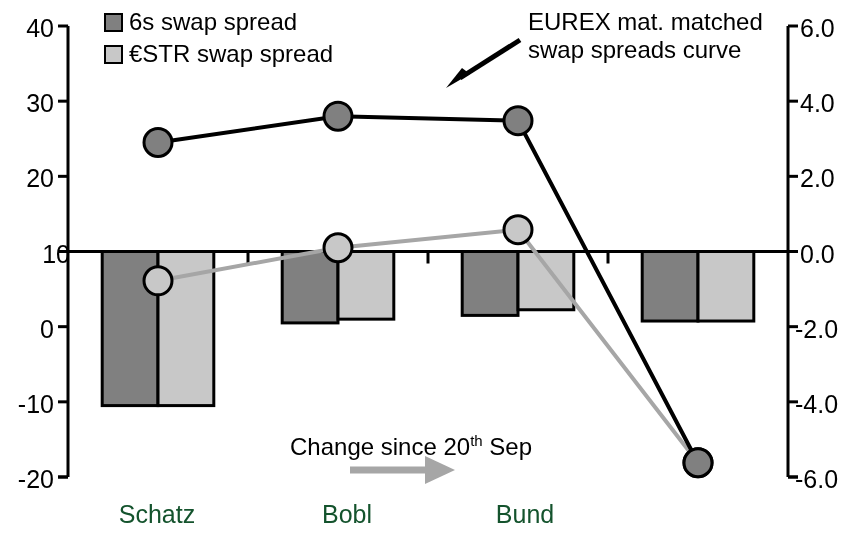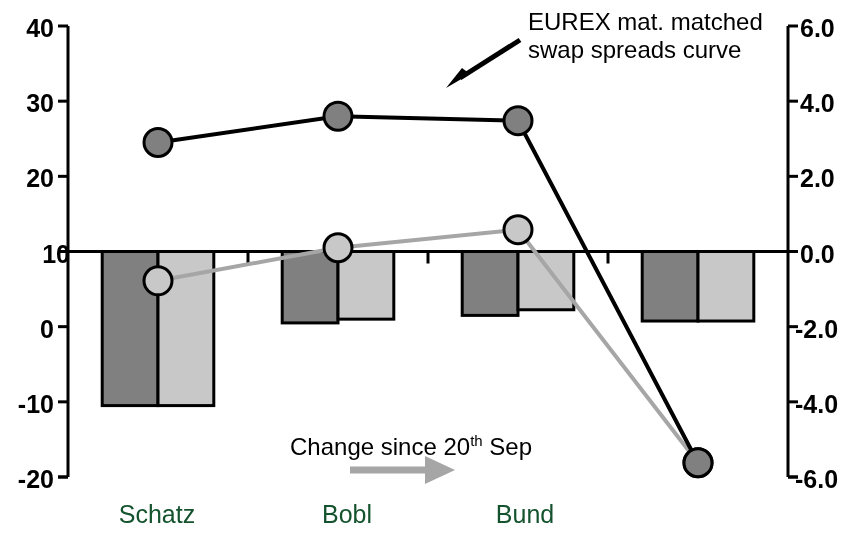--- a/index.html
+++ b/index.html
@@ -1,36 +1,44 @@
 <!DOCTYPE html>
 <html><head>
 <meta charset="utf-8">
 <style>
   html,body{margin:0;padding:0;background:#ffffff;}
   body{width:852px;height:539px;overflow:hidden;font-family:"Liberation Sans",sans-serif;}
   #root{position:relative;width:852px;height:539px;background:#fff;}
-  .tick-label{position:absolute;font-size:25px;color:#000;white-space:nowrap;font-weight:bold;}
+  .tick-label{position:absolute;font-size:25px;color:#000;white-space:nowrap;}
   .ylab-left{text-align:right;}
   .ylab-right{text-align:left;}
   .cat-label{position:absolute;font-size:25px;color:#14532d;text-align:center;white-space:nowrap;}
   .legend{position:absolute;left:104px;top:6px;}
   .legend-row{display:flex;align-items:center;height:32px;}
   .legend-swatch{width:19px;height:19px;border:2px solid #000;box-sizing:border-box;margin-right:6px;}
   .legend-text{font-size:24px;color:#000;line-height:1;white-space:nowrap;}
   .annot{position:absolute;left:528px;top:8px;font-size:24px;color:#000;line-height:1.18;white-space:nowrap;}
   .change-note{position:absolute;left:290px;top:432px;font-size:24px;color:#000;white-space:nowrap;}
   .change-note sup{font-size:15px;vertical-align:super;}
   svg{position:absolute;left:0;top:0;}
 </style>
 </head>
 <body>
 
 <div id="root">
 
   <div class="legend">
+    <div class="legend-row">
+      <span class="legend-swatch" style="background:#808080"></span>
+      <span class="legend-text">6s swap spread</span>
+    </div>
+    <div class="legend-row">
+      <span class="legend-swatch" style="background:#c8c8c8"></span>
+      <span class="legend-text">€STR swap spread</span>
+    </div>
   </div>
 
   <div class="annot">
     <div>EUREX mat. matched</div>
     <div>swap spreads curve</div>
   </div>
 
   <div class="change-note">
     <span>Change since 20</span><sup>th</sup><span> Sep</span>
   </div>

